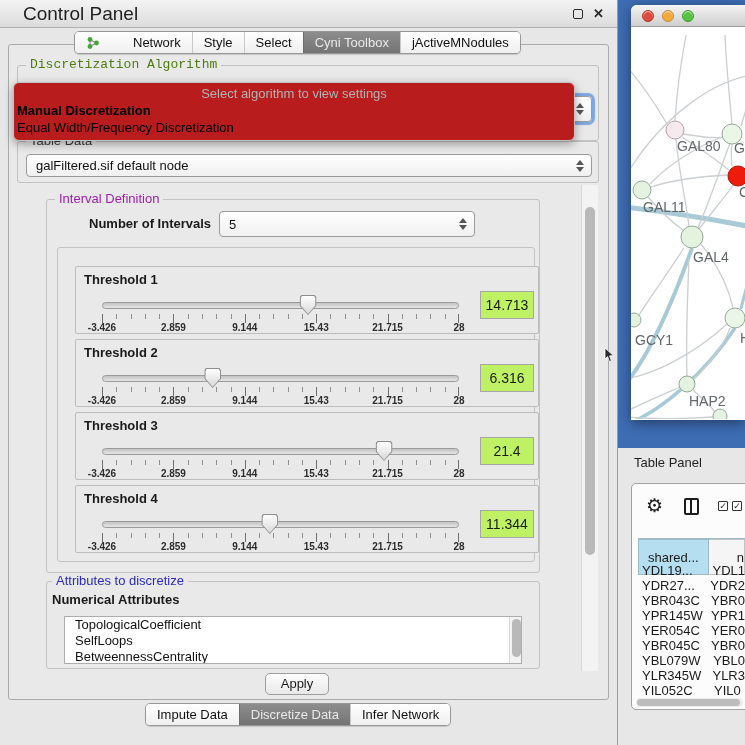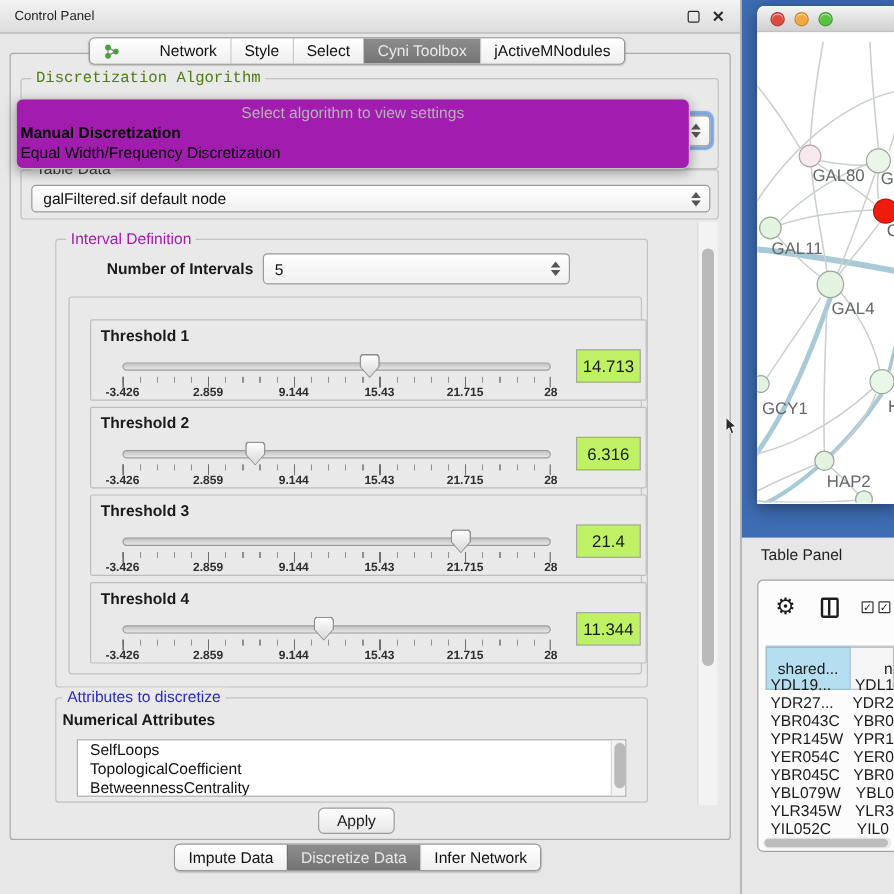--- a/index.html
+++ b/index.html
@@ -3,21 +3,21 @@
 <meta charset="utf-8">
 <style>
   * { margin:0; padding:0; box-sizing:border-box; }
   html,body { width:745px; height:745px; overflow:hidden; }
   body { font-family:"Liberation Sans", sans-serif; font-size:13px; color:#1a1a1a; background:#e7e7e7; position:relative; }
 
   
   #control-panel { position:absolute; left:0; top:0; width:617px; height:745px; background:#e7e7e7; }
   .titlebar { position:absolute; left:0; top:0; width:617px; height:28px;
     background:linear-gradient(#f3f3f3,#dcdcdc); border-bottom:1px solid #b0b0b0; }
-  .titlebar .title { position:absolute; left:12px; top:0; line-height:28px; font-size:11px; color:#1f1f1f; }
+  .titlebar .title { position:absolute; left:23px; top:0; line-height:28px; font-size:19px; color:#1f1f1f; }
   .float-btn { position:absolute; right:34px; top:9px; width:10px; height:10px; border:1.5px solid #2a2a2a; border-radius:2px; }
   .close-btn { position:absolute; right:13px; top:6px; font-size:13px; font-weight:bold; color:#2a2a2a; line-height:16px; }
 
   .seg { display:inline-flex; border:1px solid #979797; border-radius:5px; overflow:hidden; background:#fff; height:23px;
     box-shadow:0 1px 1px rgba(0,0,0,0.15); }
   .seg .segit { display:flex; align-items:center; padding:0 11px; font-size:13px; line-height:21px;
     border-left:1px solid #c9c9c9; background:linear-gradient(#ffffff,#efefef); color:#111; white-space:nowrap; }
   .seg .segit:first-child { border-left:none;gap:28px; }
   .seg .segit.sel { background:linear-gradient(#8d8d8d,#747474); color:#e9e9e9; border-color:#6c6c6c; }
   #top-tabs { position:absolute; left:74px; top:31px; z-index:20; }
@@ -37,21 +37,21 @@
   
   .combo { position:absolute; background:linear-gradient(#ffffff,#f0f0f0); border:1px solid #9b9b9b; border-radius:4px;
     display:flex; align-items:center; padding-left:9px; font-size:13px; color:#111; }
   .spin { position:absolute; right:7px; top:50%; transform:translateY(-50%); display:flex; flex-direction:column; gap:2px; }
   .spin i { width:0; height:0; border-left:4px solid transparent; border-right:4px solid transparent; }
   .spin .up   { border-bottom:5px solid #555; }
   .spin .down { border-top:5px solid #555; }
   .combo.focused { box-shadow:0 0 1px 3px rgba(98,150,221,0.8); }
 
   
-  #algo-popup { position:absolute; left:13px; top:82px; width:562px; z-index:40; background:#a21caf;
+  #algo-popup { position:absolute; left:13px; top:82px; width:562px; z-index:40; background:#b91c1c;
     border:1px solid #c3c3c3; border-radius:6px; box-shadow:0 3px 10px rgba(0,0,0,0.35); padding:3px 0 4px 0; }
   #algo-popup .ph  { text-align:center; color:#b3b3b3; font-size:13px; line-height:16px; }
   #algo-popup .it  { padding-left:3px; font-size:13px; line-height:17px; color:#000; }
   #algo-popup .it.bold { font-weight:bold; }
 
   
   .thr-box { position:absolute; left:17px; width:464px; height:68px; border:1px solid #bdbdbd; border-radius:2px; background:#e9e9e9; }
   .thr-label { position:absolute; left:8px; top:5px; font-weight:bold; font-size:13px; }
   .slider { position:absolute; left:26px; top:28px; width:357px; height:38px; }
   .track { position:absolute; left:0; top:7px; width:357px; height:7px; border:1px solid #9a9a9a; border-radius:4px;
@@ -276,22 +276,22 @@
           </div>
           <div class="val-box">11.344</div>
         </div>
       </div>
     </div>
 
     <div class="grp" style="left:37px; top:536px; width:494px; height:88px;">
       <span class="glabel blue" style="left:5px;">Attributes to discretize</span>
       <span class="bold" style="position:absolute; left:5px; top:10px;">Numerical Attributes</span>
       <div id="attr-list">
+        <div class="li">TopologicalCoefficient</div>
         <div class="li">SelfLoops</div>
-        <div class="li">TopologicalCoefficient</div>
         <div class="li">BetweennessCentrality</div>
         <div class="vscroll" style="right:0; top:0; width:12px; height:46px;">
           <div class="vthumb" style="top:2px; height:38px;"></div>
         </div>
       </div>
     </div>
 
     <div class="vscroll" id="panel-scroll">
       <div class="vthumb" style="top:22px; height:348px;"></div>
     </div>

